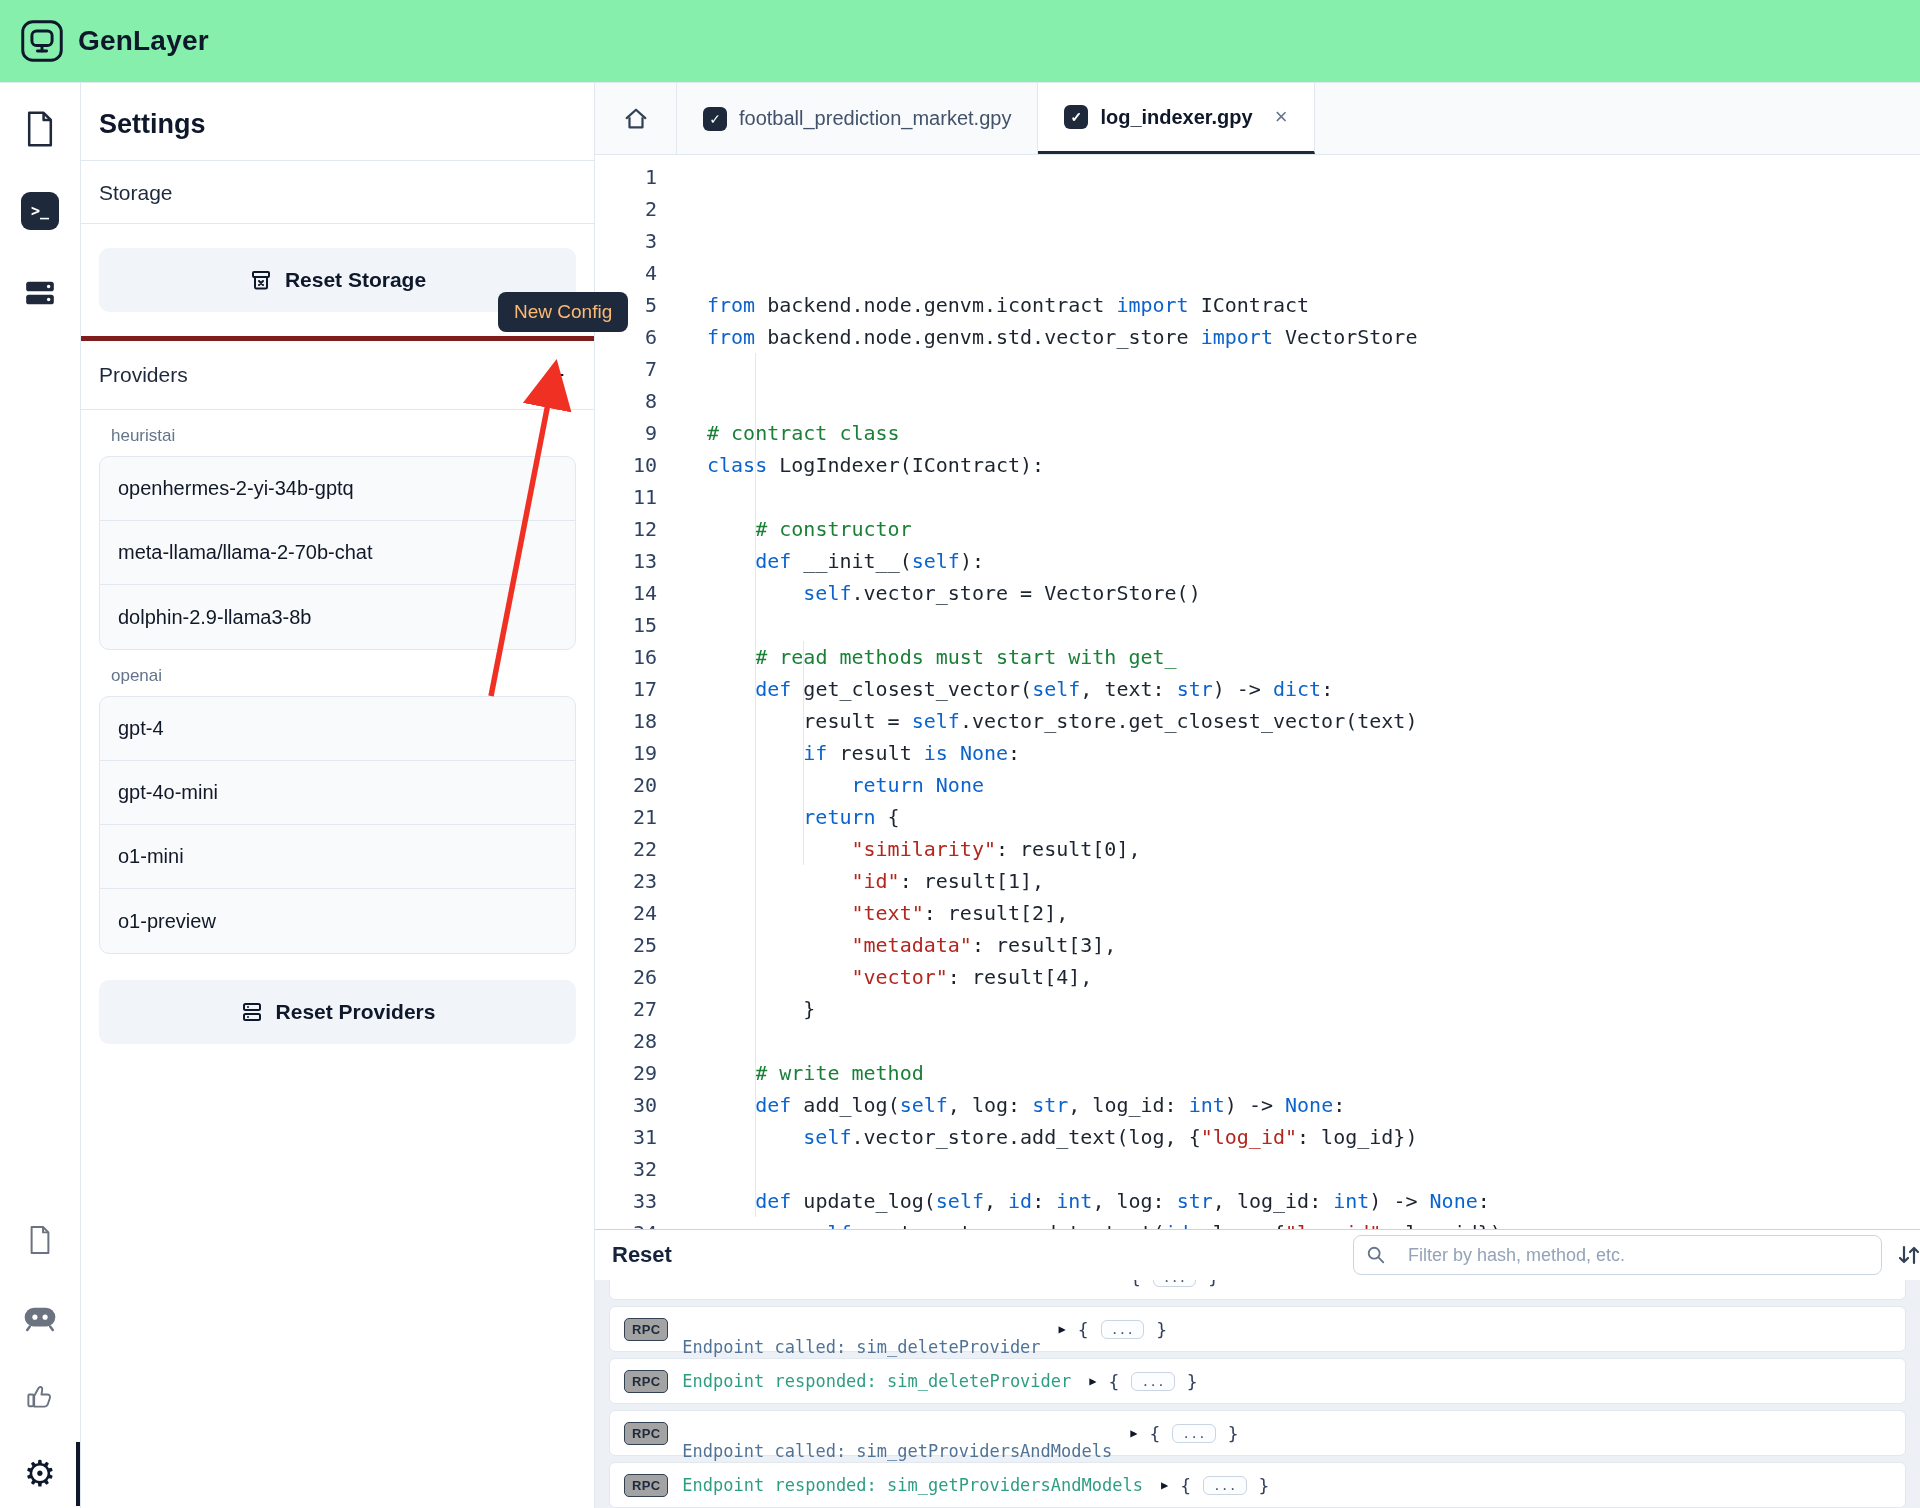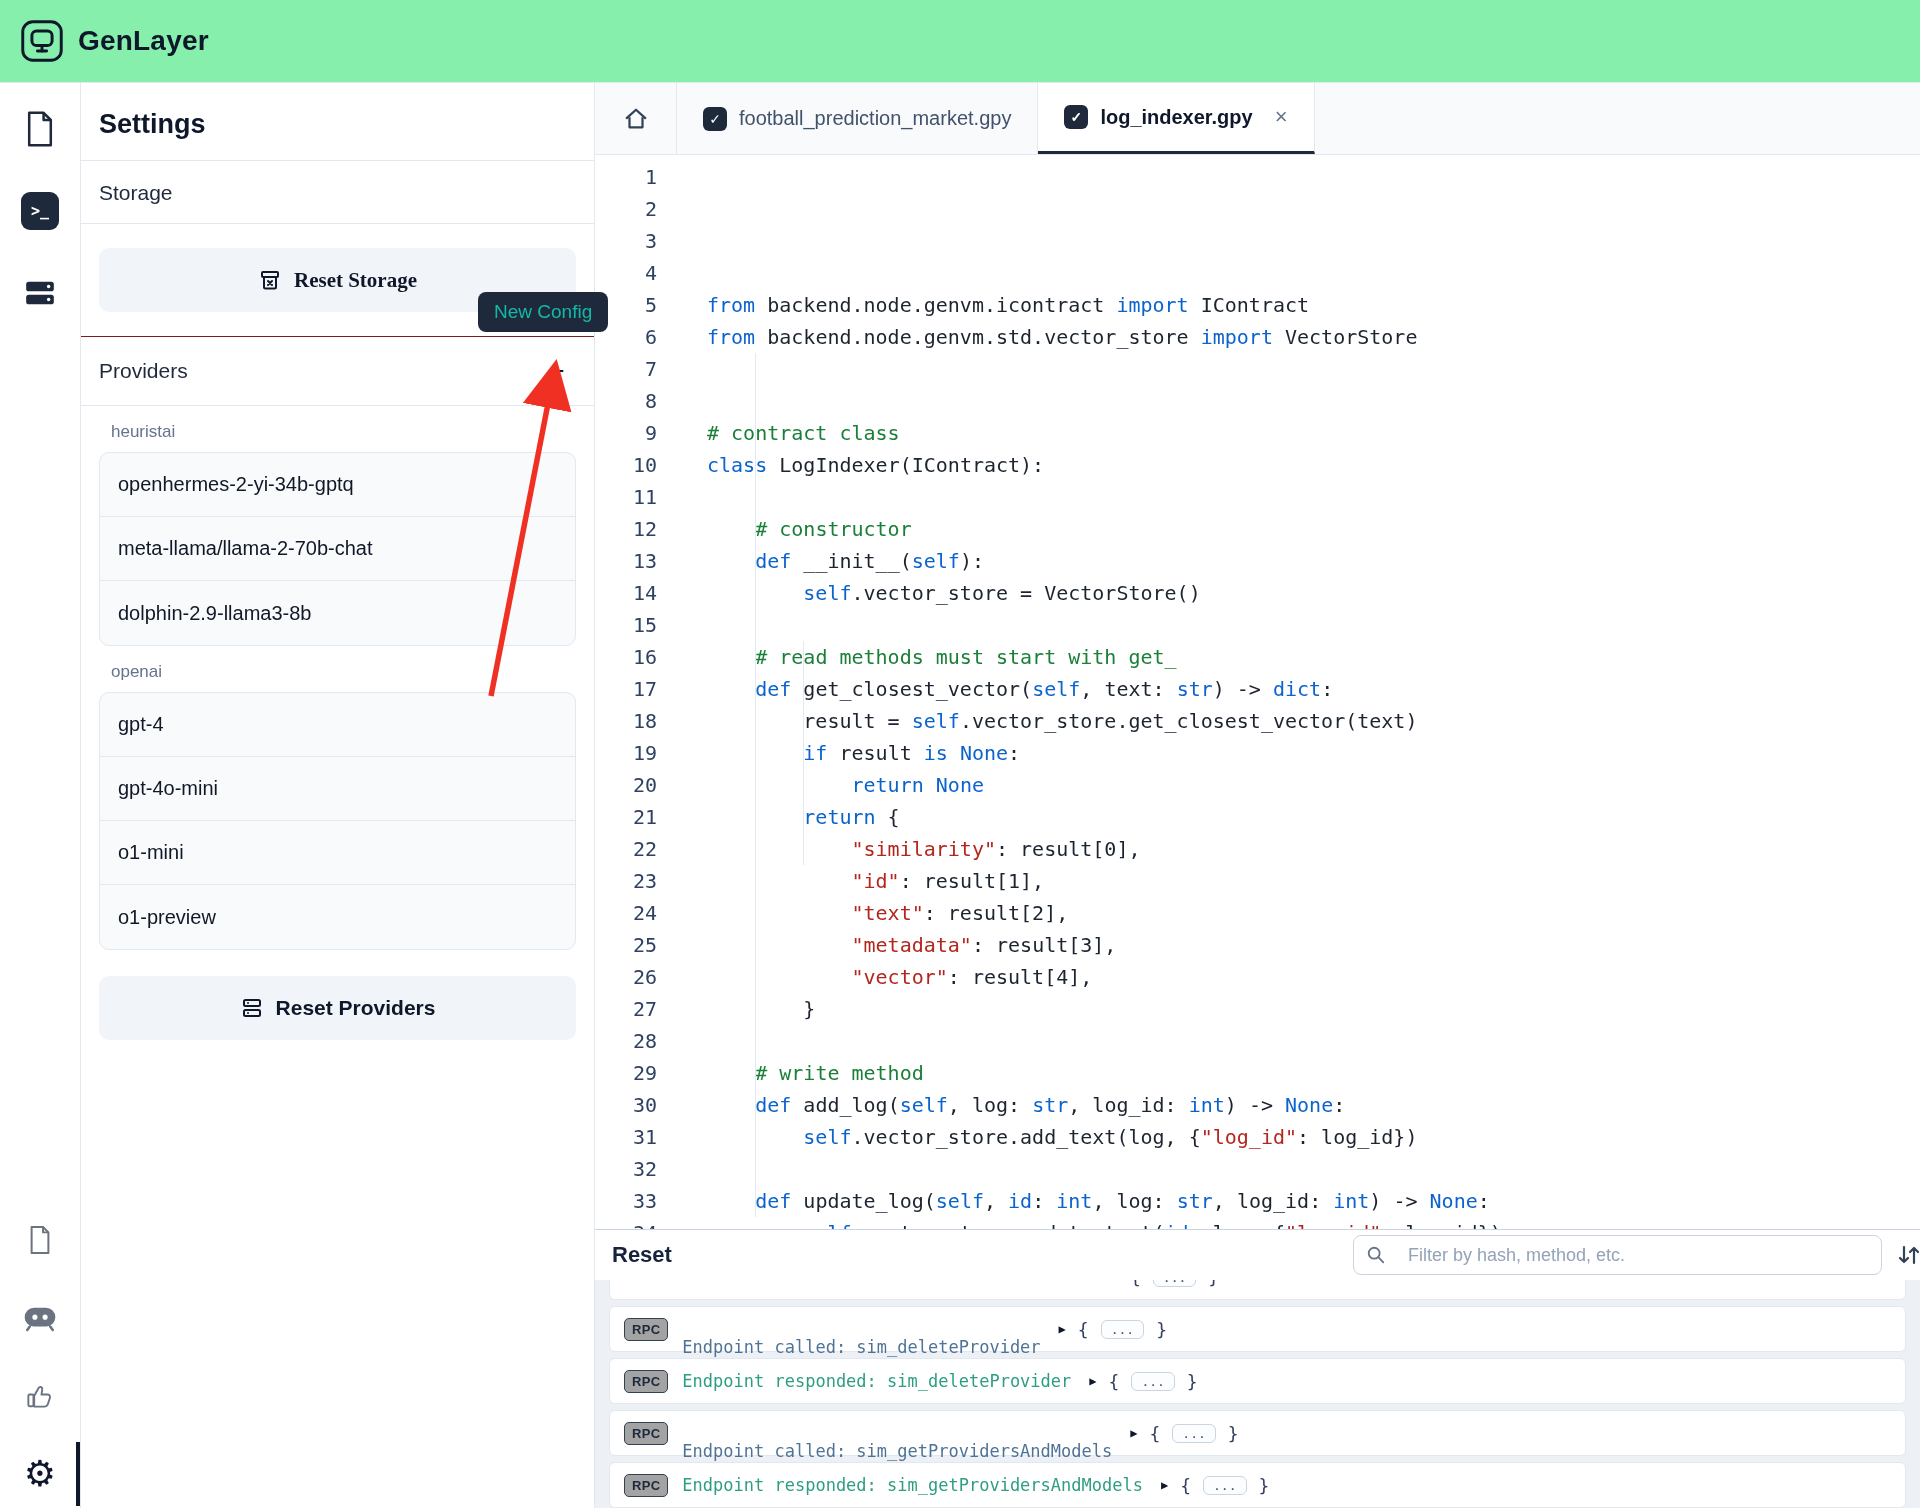--- a/index.html
+++ b/index.html
@@ -22,31 +22,31 @@
   .rail-bottom { display:flex; flex-direction:column; gap:22px; align-items:center; }
   .rail-item { width:56px; height:56px; display:flex; align-items:center; justify-content:center; position:relative; cursor:pointer; }
   .rail-item.active::after { content:""; position:absolute; right:-12px; top:-4px; width:4px; height:64px; background:#0f172a; z-index:3; }
   .term-box { width:38px; height:38px; background:#1e293b; border-radius:9px; color:#fff; font-family:"DejaVu Sans Mono",monospace; font-weight:700; font-size:15px; display:flex; align-items:center; justify-content:center; }
   .gear-glyph { font-size:36px; color:#0f172a; line-height:1; }
 
   
   .settings { width:515px; flex:0 0 515px; border-left:1px solid #e2e8f0; border-right:1px solid #e2e8f0; position:relative; background:#fff; }
   .settings-title { font-size:27px; font-weight:600; color:#0f172a; padding:26px 18px 20px; border-bottom:1px solid #e2e8f0; }
   .section-head { font-size:21px; color:#1e293b; padding:20px 18px 18px; border-bottom:1px solid #e2e8f0; }
-  .btn-zone { padding:24px 18px; border-bottom:1px solid #7f1d1d;font-family:Liberation Serif, serif; }
+  .btn-zone { padding:24px 18px; border-bottom:5px solid #7f1d1d; }
   .ghost-btn { width:100%; height:64px; background:#f1f5f9; border:none; border-radius:10px; font-family:inherit; font-size:21px; font-weight:700; color:#0f172a; display:flex; align-items:center; justify-content:center; gap:12px; cursor:pointer; }
   .providers-head { display:flex; align-items:center; justify-content:space-between; padding:14px 18px; border-bottom:1px solid #e2e8f0; font-size:21px; color:#1e293b; }
   .plus-btn { width:40px; height:40px; border:none; background:transparent; font-size:30px; color:#0f172a; cursor:pointer; line-height:1; font-family:inherit; }
   .groups { padding:0 18px; }
   .group-label { font-size:17px; color:#64748b; margin:16px 12px 10px; }
   .model-box { border:1px solid #e2e8f0; border-radius:10px; background:#f8fafc; overflow:hidden; }
   .model-item { height:64px; display:flex; align-items:center; padding:0 18px; font-size:20px; color:#111827; border-bottom:1px solid #e2e8f0; cursor:pointer; }
   .model-item:last-child { border-bottom:none; }
   .reset-providers-wrap { padding:26px 18px; }
-  .tooltip { position:absolute; left:397px; top:209px; background:#1e293b; color:#14b8a6; font-size:19px; padding:9px 16px; border-radius:8px; z-index:5; white-space:nowrap; }
+  .tooltip { position:absolute; left:417px; top:209px; background:#1e293b; color:#fdba74; font-size:19px; padding:9px 16px; border-radius:8px; z-index:5; white-space:nowrap; }
 
   
   .editor-col { flex:1; display:flex; flex-direction:column; min-width:0; }
   .tabbar { height:72px; flex:0 0 72px; background:#f8fafc; border-bottom:1px solid #e2e8f0; display:flex; align-items:stretch; }
   .tab-home { width:82px; display:flex; align-items:center; justify-content:center; border-right:1px solid #e2e8f0; cursor:pointer; }
   .tab { display:flex; align-items:center; gap:12px; padding:0 26px; font-size:20px; color:#42526b; border-right:1px solid #e2e8f0; cursor:pointer; position:relative; }
   .tab.active { background:#fff; color:#0f172a; font-weight:700; border-bottom:3px solid #1e293b; }
   .file-badge { width:24px; height:24px; background:#1e293b; border-radius:6px; color:#fff; font-size:14px; display:flex; align-items:center; justify-content:center; flex:0 0 24px; }
   .tab-close { font-size:22px; color:#64748b; margin-left:10px; font-weight:400; }
 

